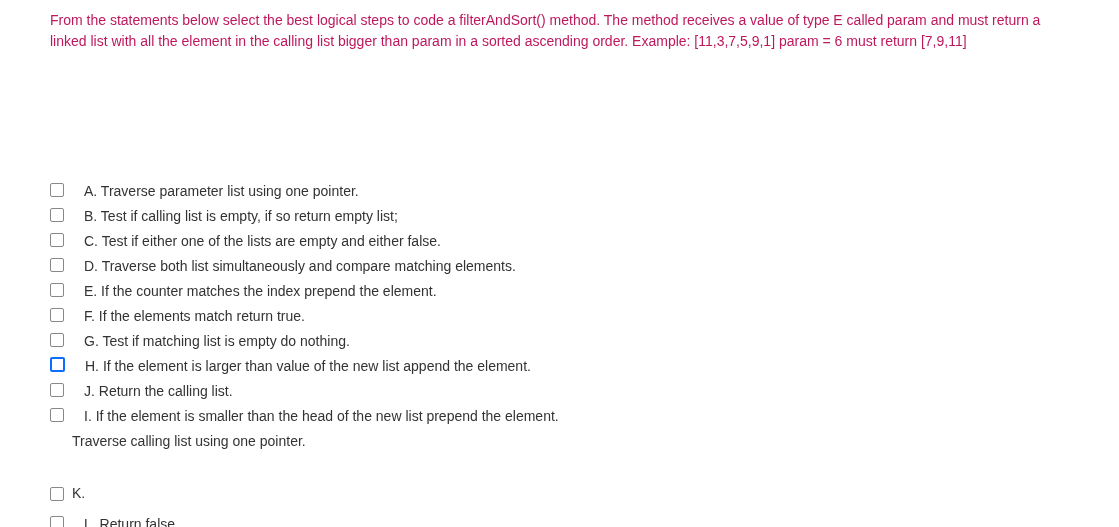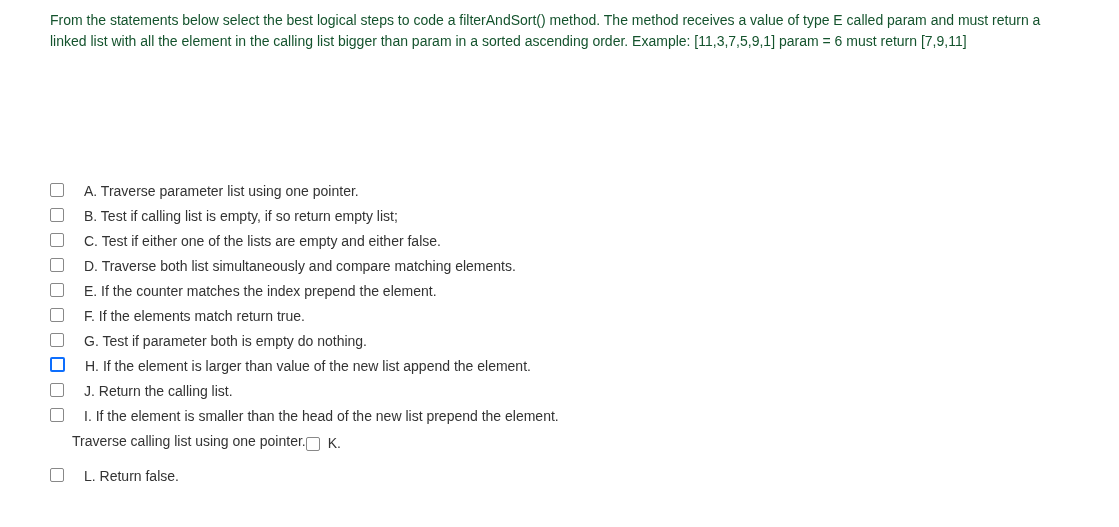--- a/index.html
+++ b/index.html
@@ -11,21 +11,21 @@
       font-family: Arial, Helvetica, sans-serif;
       font-size: 14px;
       color: #333;
       background: #fff;
       padding: 10px 50px;
       width: 1119px;
     }
     .question-text {
       line-height: 1.5;
       margin-bottom: 130px;
-      color: #14532d;
+      color: #be185d;
     }
     .options-list {
       display: flex;
       flex-direction: column;
       gap: 5px;
     }
     .option-item {
       display: flex;
       align-items: flex-start;
       gap: 20px;
@@ -46,20 +46,22 @@
       width: 15px;
       height: 15px;
       margin-top: 0;
     }
     .option-label {
       color: #333;
       line-height: 1.3;
     }
     .option-k {
       display: flex;
+      flex-direction: column;
+      gap: 30px;
     }
     .option-k-text {
       margin-left: 22px;
       margin-bottom: 4px;
     }
     .option-k-row {
       display: flex;
       align-items: center;
       gap: 8px;
     }
@@ -100,21 +102,21 @@
     <span class="option-label">E. If the counter matches the index prepend the element.</span>
   </div>
 
   <div class="option-item">
     <div class="checkbox"></div>
     <span class="option-label">F. If the elements match return true.</span>
   </div>
 
   <div class="option-item">
     <div class="checkbox"></div>
-    <span class="option-label">G. Test if parameter both is empty do nothing.</span>
+    <span class="option-label">G. Test if matching list is empty do nothing.</span>
   </div>
 
   <div class="option-item">
     <div class="checkbox focused"></div>
     <span class="option-label">H. If the element is larger than value of the new list append the element.</span>
   </div>
 
   <div class="option-item">
     <div class="checkbox"></div>
     <span class="option-label">J. Return the calling list.</span>

